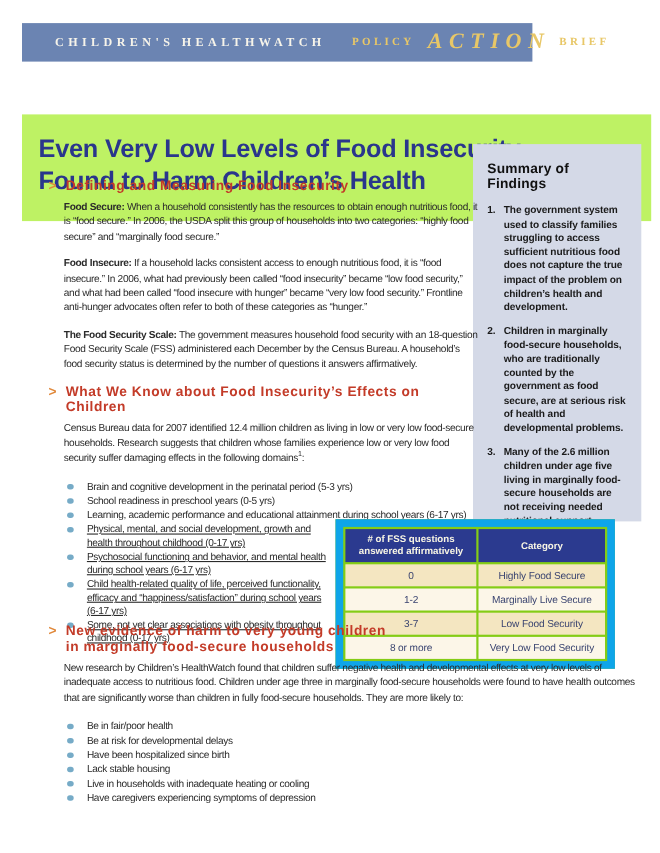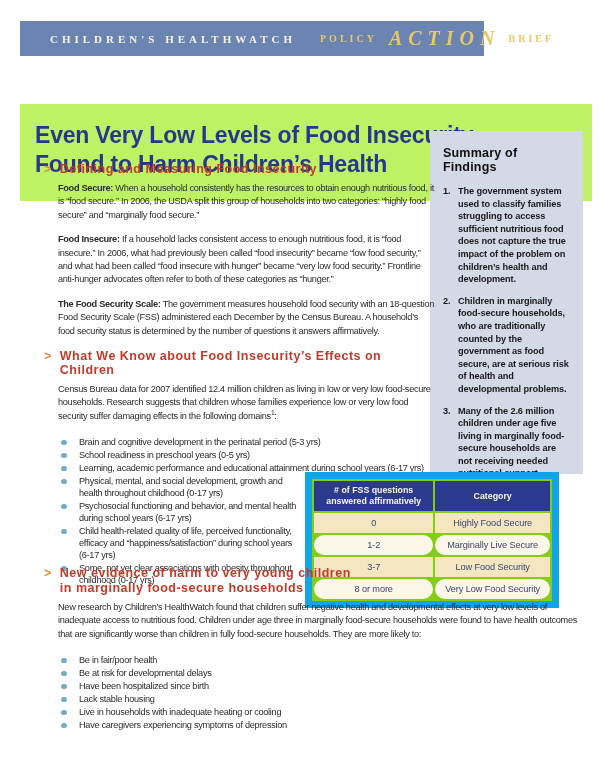--- a/index.html
+++ b/index.html
@@ -77,39 +77,39 @@
 
   ul.dots { list-style:none; margin:13px 0 0 14px; padding:0; }
   ul.dots li {
     position:relative; padding-left:21px; margin-bottom:1px;
     font-size:9.2px; line-height:12px; color:#2b2b2b; letter-spacing:-0.3px;
   }
   ul.dots li::before {
     content:""; position:absolute; left:3px; top:3.5px;
     width:5.5px; height:5.5px; border-radius:50%; background:#76abc7;
   }
-  ul.domains li:nth-child(n+4) { max-width:219px; }
+  ul.domains li:nth-child(n+4) { max-width:219px;text-decoration:underline; }
 
   
   .table-wrap {
     position:absolute; left:305px; top:472px; width:240px;
     border:7px solid #0ea5e9; background:#84cc16;
   }
   table.fss { width:100%; border-collapse:separate; border-spacing:2px; }
   table.fss th {
     background:#2b3a8f; color:#f8f5e4; font-size:8.8px; font-weight:bold;
     line-height:11px; padding:4px 8px; vertical-align:middle; text-align:center;
   }
   table.fss td {
     font-size:9.2px; color:#3a4470; text-align:center; vertical-align:middle;
     padding:5px 4px; letter-spacing:-0.1px;
   }
   table.fss col.c1 { width:51%; }
   table.fss tr.odd td  { background:#f4e6c1; }
-  table.fss tr.even td { background:#fcf6e8;border-radius:10px; }
+  table.fss tr.even td { background:#fcf6e8; }
 
   
   .section3 { position:absolute; left:44px; top:566px; width:544px; }
   .sec-heading2 {
     display:flex; font-size:12.5px; font-weight:bold; color:#c33b28;
     letter-spacing:0.5px; margin:0 0 6px 0; line-height:14.5px;
   }
   .sec-heading2 .marker { color:#e0883a; margin-right:8px; flex:none; }
   .section3 .para { width:530px; margin-bottom:8px; }
 </style>

